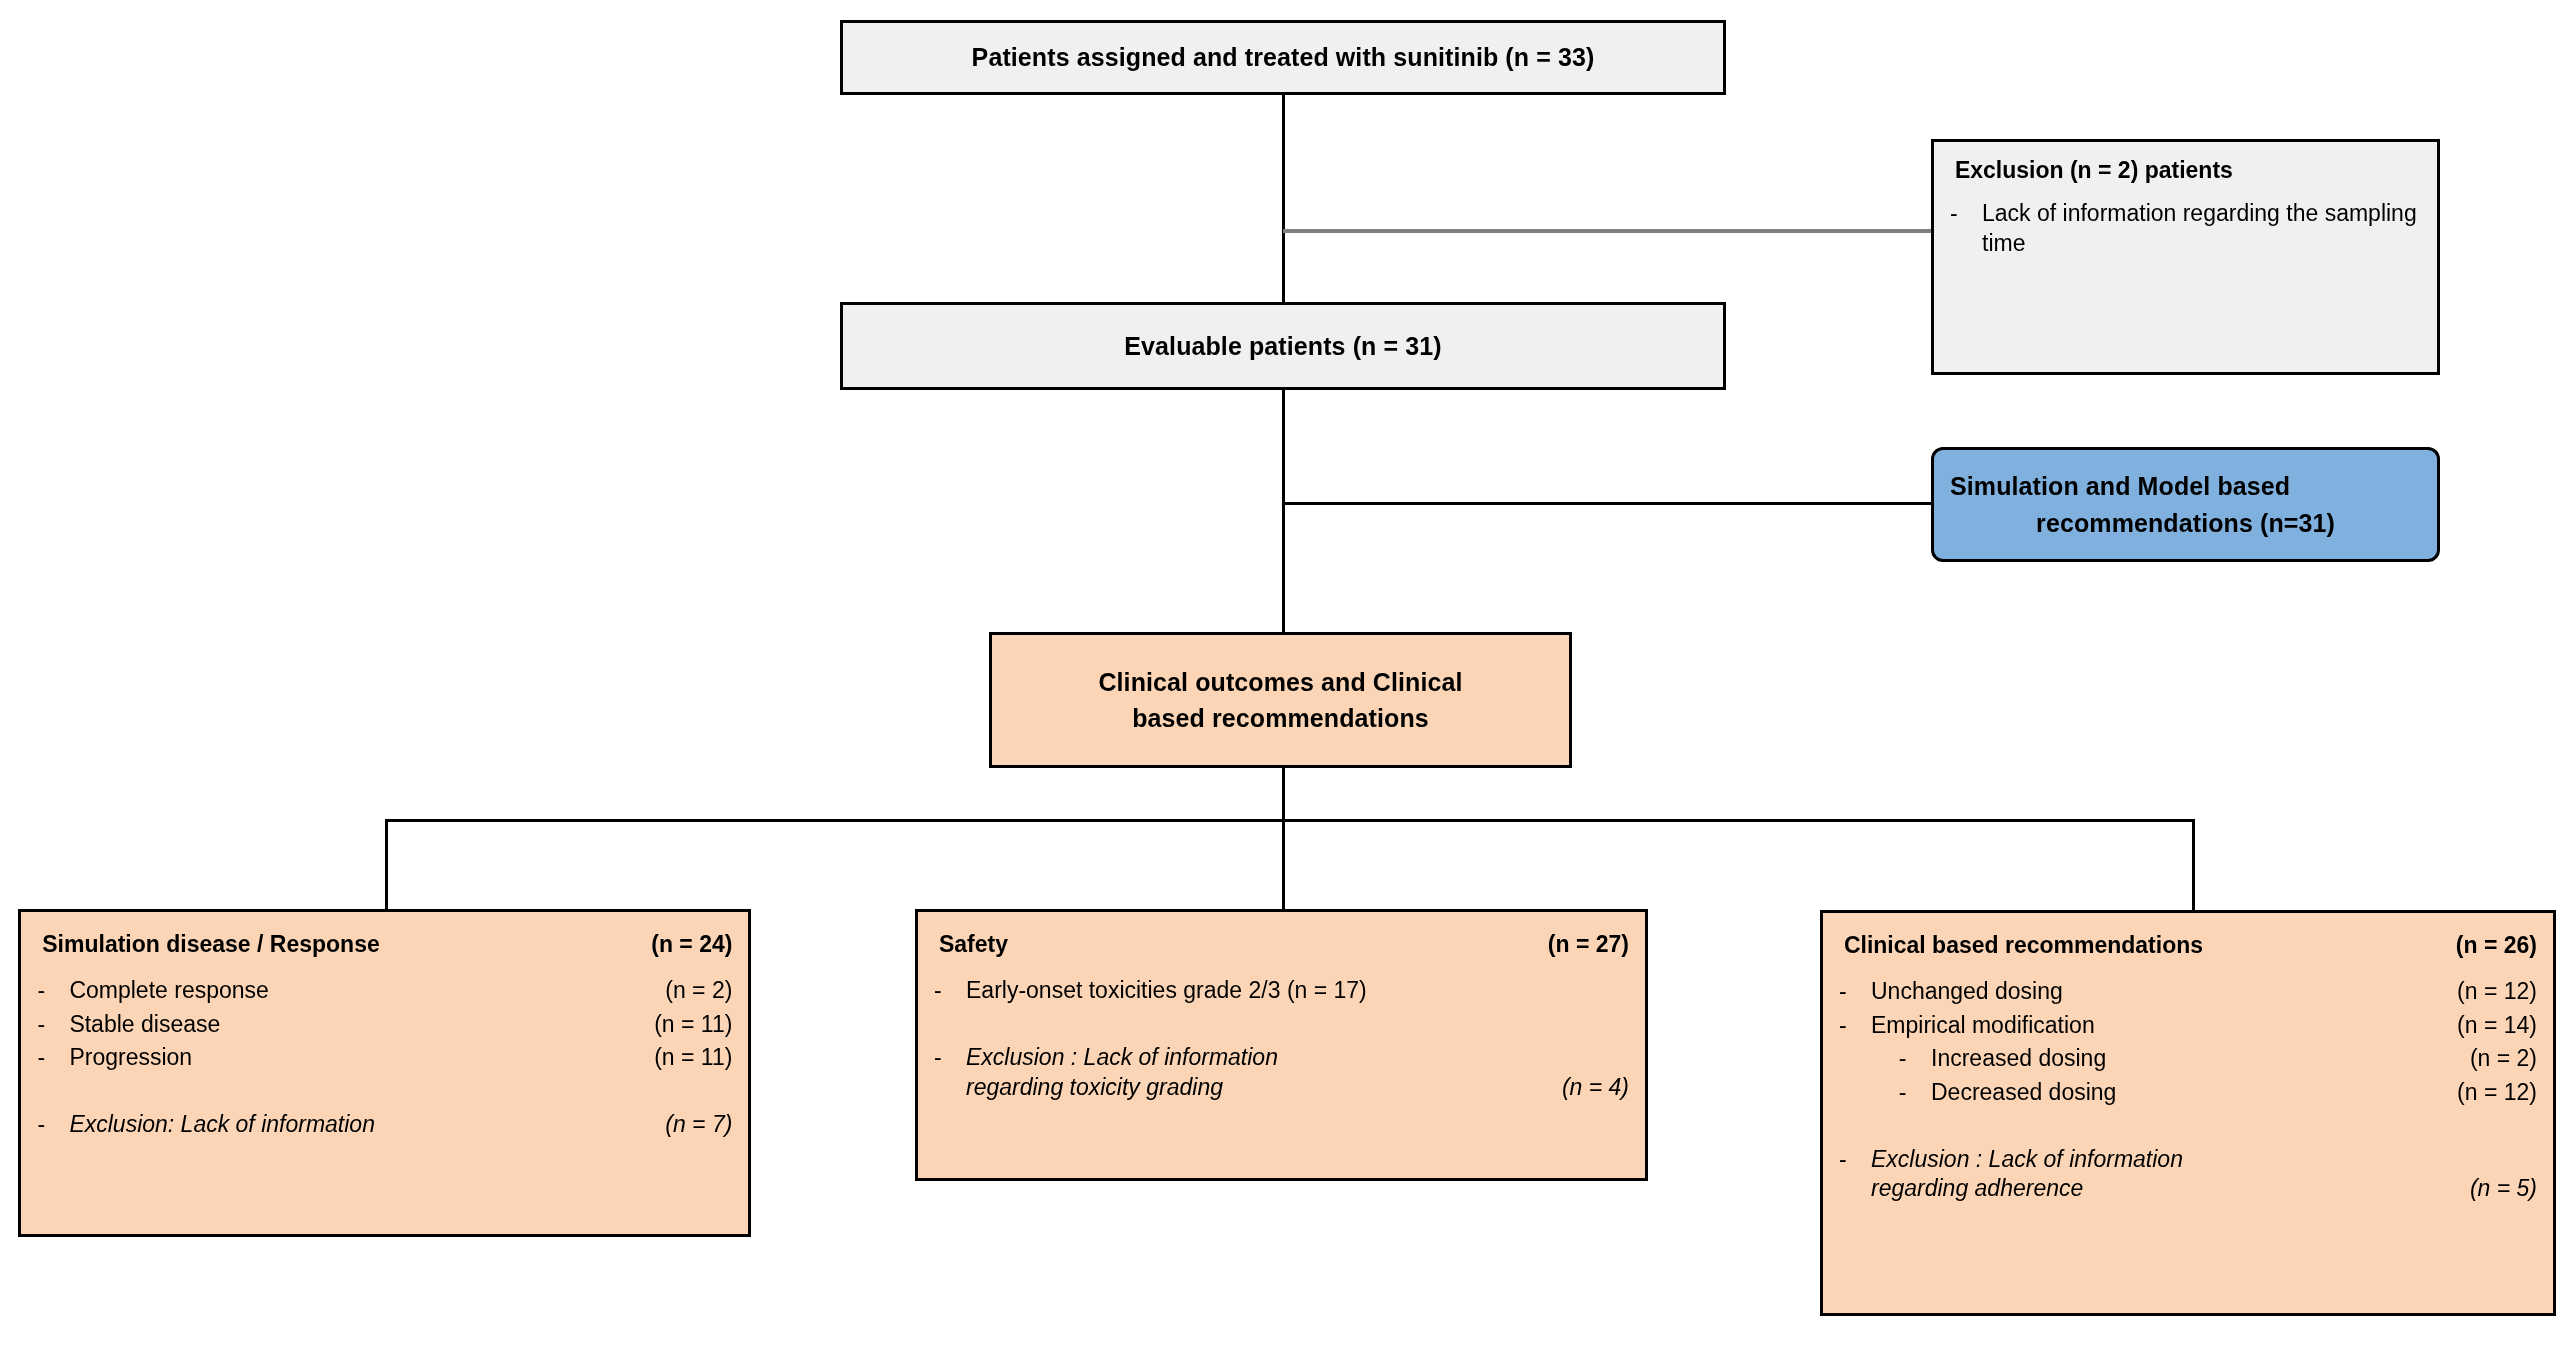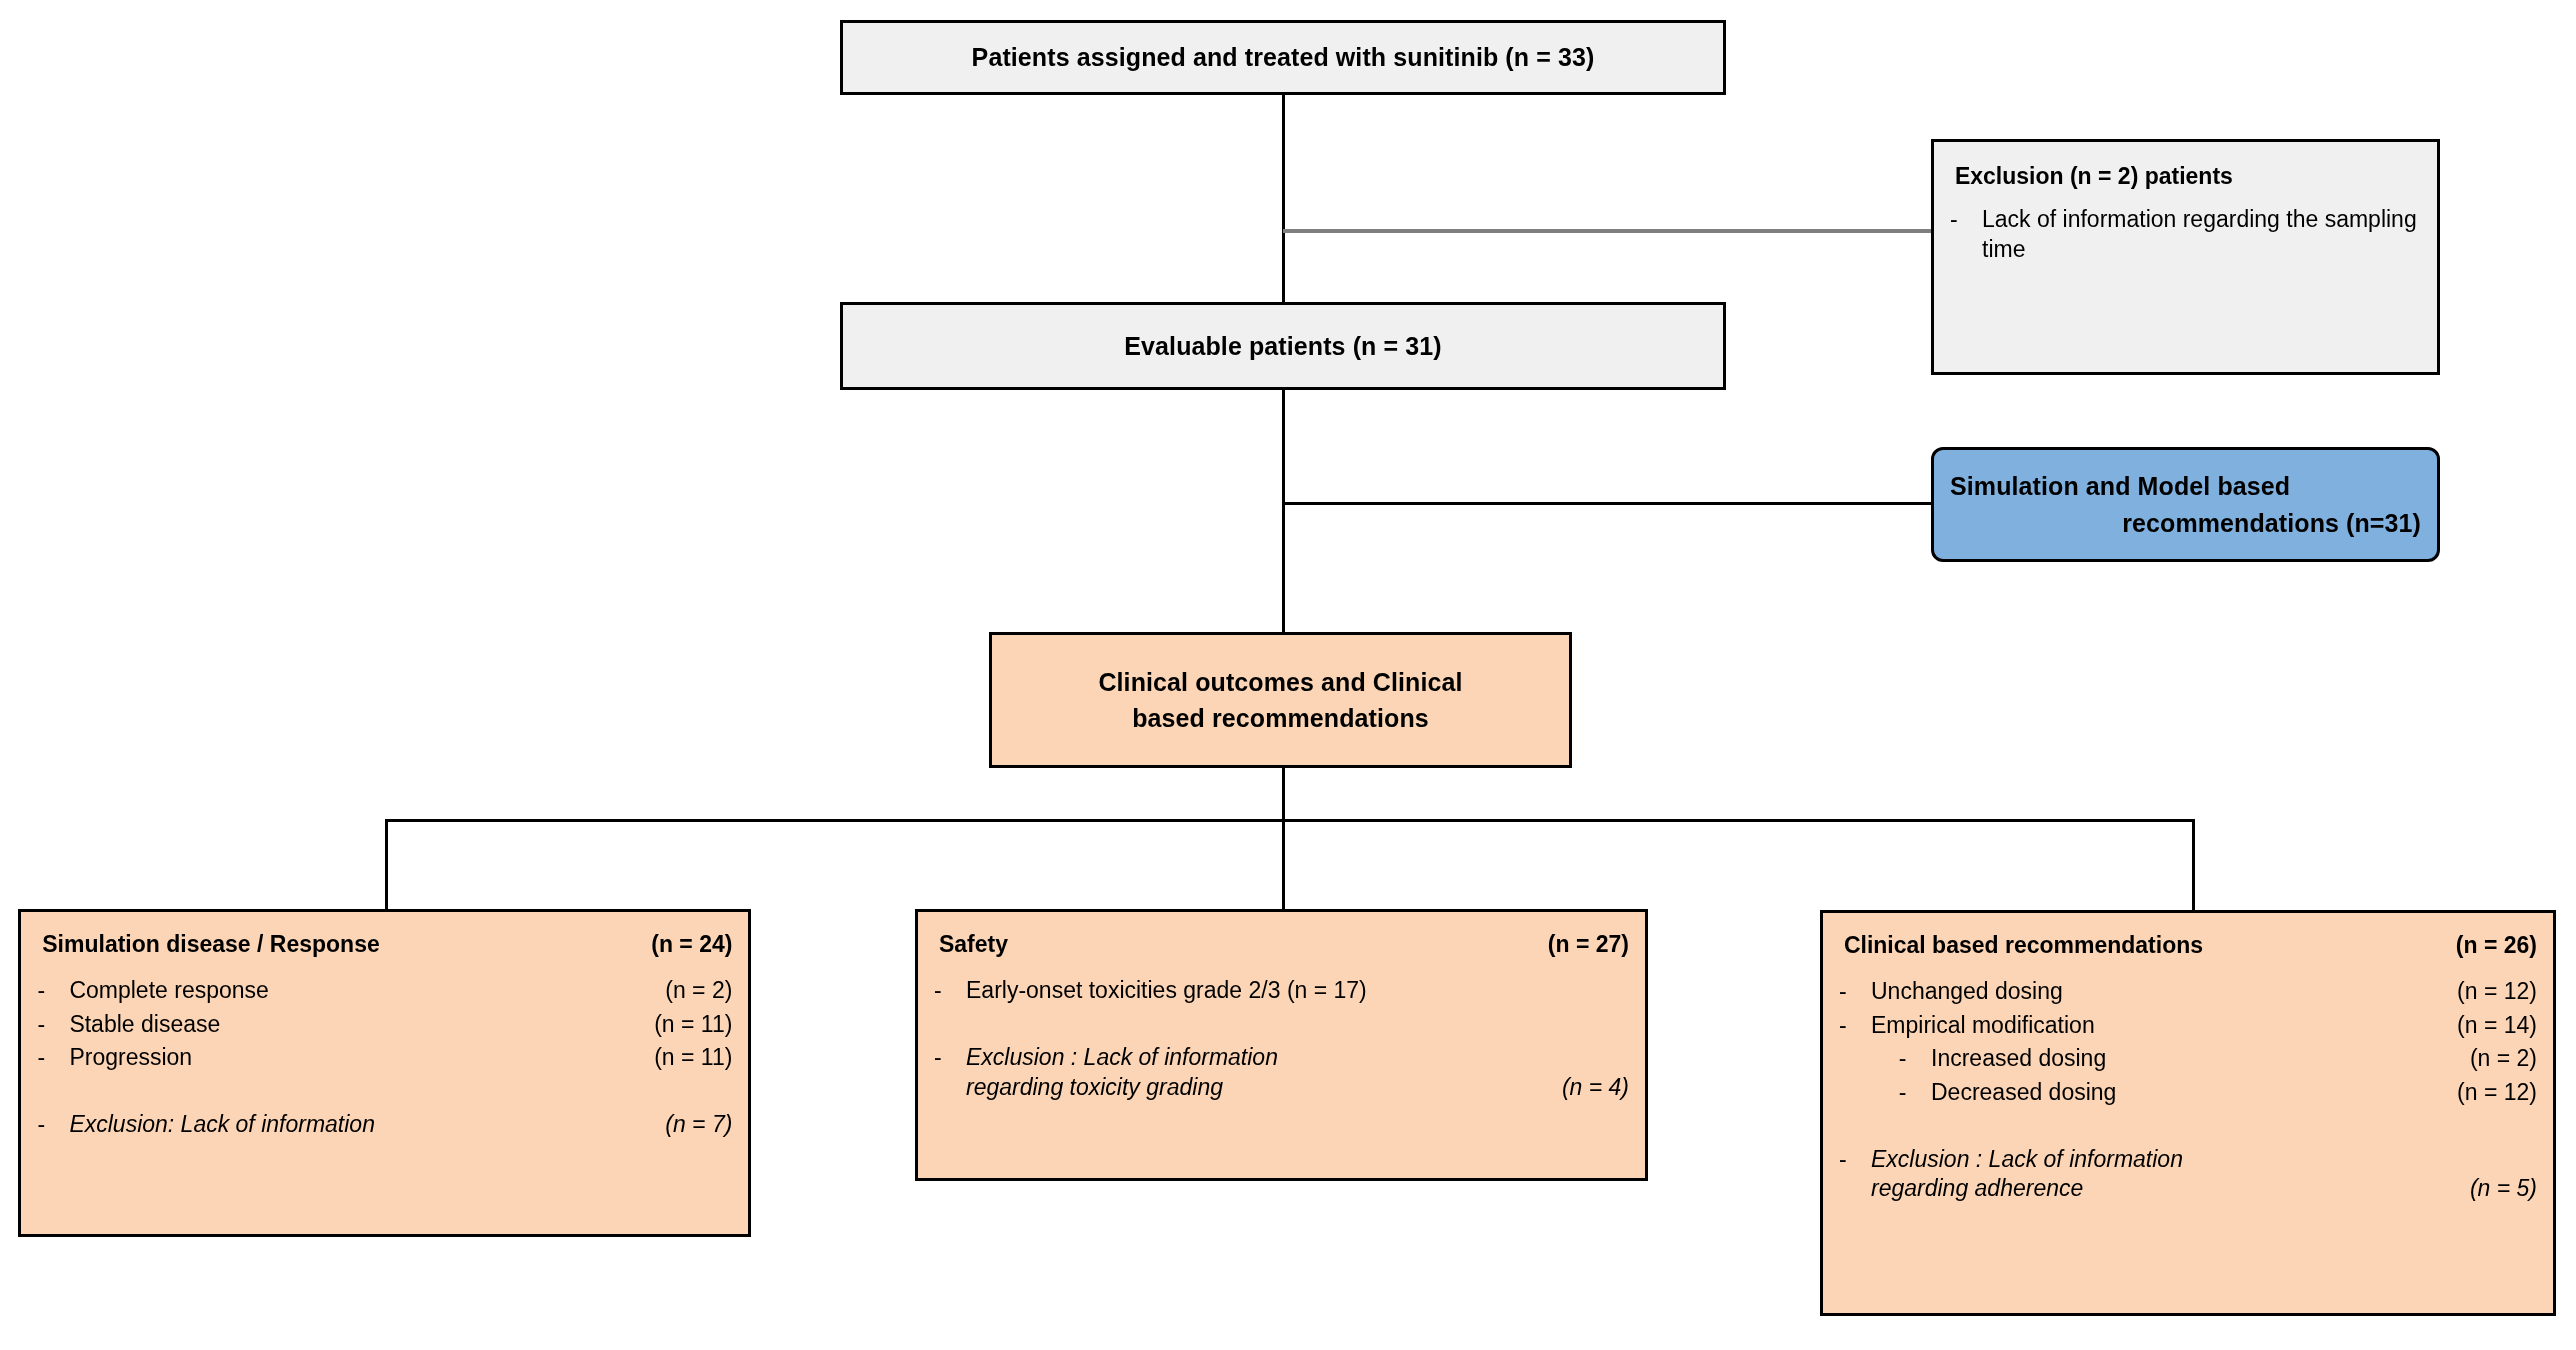--- a/index.html
+++ b/index.html
@@ -103,37 +103,37 @@
   <div class="conn v" style="left:1282px;top:768px;height:54px;"></div>
   <div class="conn h" style="left:385px;top:819px;width:1810px;"></div>
   <div class="conn v" style="left:385px;top:819px;height:92px;"></div>
   <div class="conn v" style="left:1282px;top:819px;height:92px;"></div>
   <div class="conn v" style="left:2192px;top:819px;height:92px;"></div>
 
   <div class="node gray" style="left:840px;top:20px;width:886px;height:75px;">
     <div class="title-center">Patients assigned and treated with sunitinib (n = 33)</div>
   </div>
 
-  <div class="listbox" style="left:1931px;top:139px;width:509px;height:236px;background:#F0F0F0;padding-top:20px;">
+  <div class="listbox" style="left:1931px;top:139px;width:509px;height:236px;background:#F0F0F0;padding-top:14px;">
     <div class="row head" style="margin-bottom:13.5px;">
       <span class="txt">Exclusion (n = 2) patients</span>
     </div>
     <div class="row">
       <span class="dash">-</span>
       <span class="txt">Lack of information regarding the sampling time</span>
     </div>
   </div>
 
   <div class="node gray" style="left:840px;top:302px;width:886px;height:88px;">
     <div class="title-center">Evaluable patients (n = 31)</div>
   </div>
 
   <div class="node blue" style="left:1931px;top:447px;width:509px;height:115px;padding:0 16px;border-radius:12px;">
     <div class="title-center" style="text-align:left;">Simulation and Model based</div>
-    <div class="title-center" style="text-align:right;">recommendations (n=31)</div>
+    <div class="title-center" style="text-align:center;">recommendations (n=31)</div>
   </div>
 
   <div class="node peach" style="left:989px;top:632px;width:583px;height:136px;">
     <div class="title-center">Clinical outcomes  and Clinical</div>
     <div class="title-center">based recommendations</div>
   </div>
 
   <div class="listbox" style="left:18.4px;top:909px;width:733px;height:328px;">
     <div class="row head">
       <span class="txt">Simulation  disease / Response</span>

